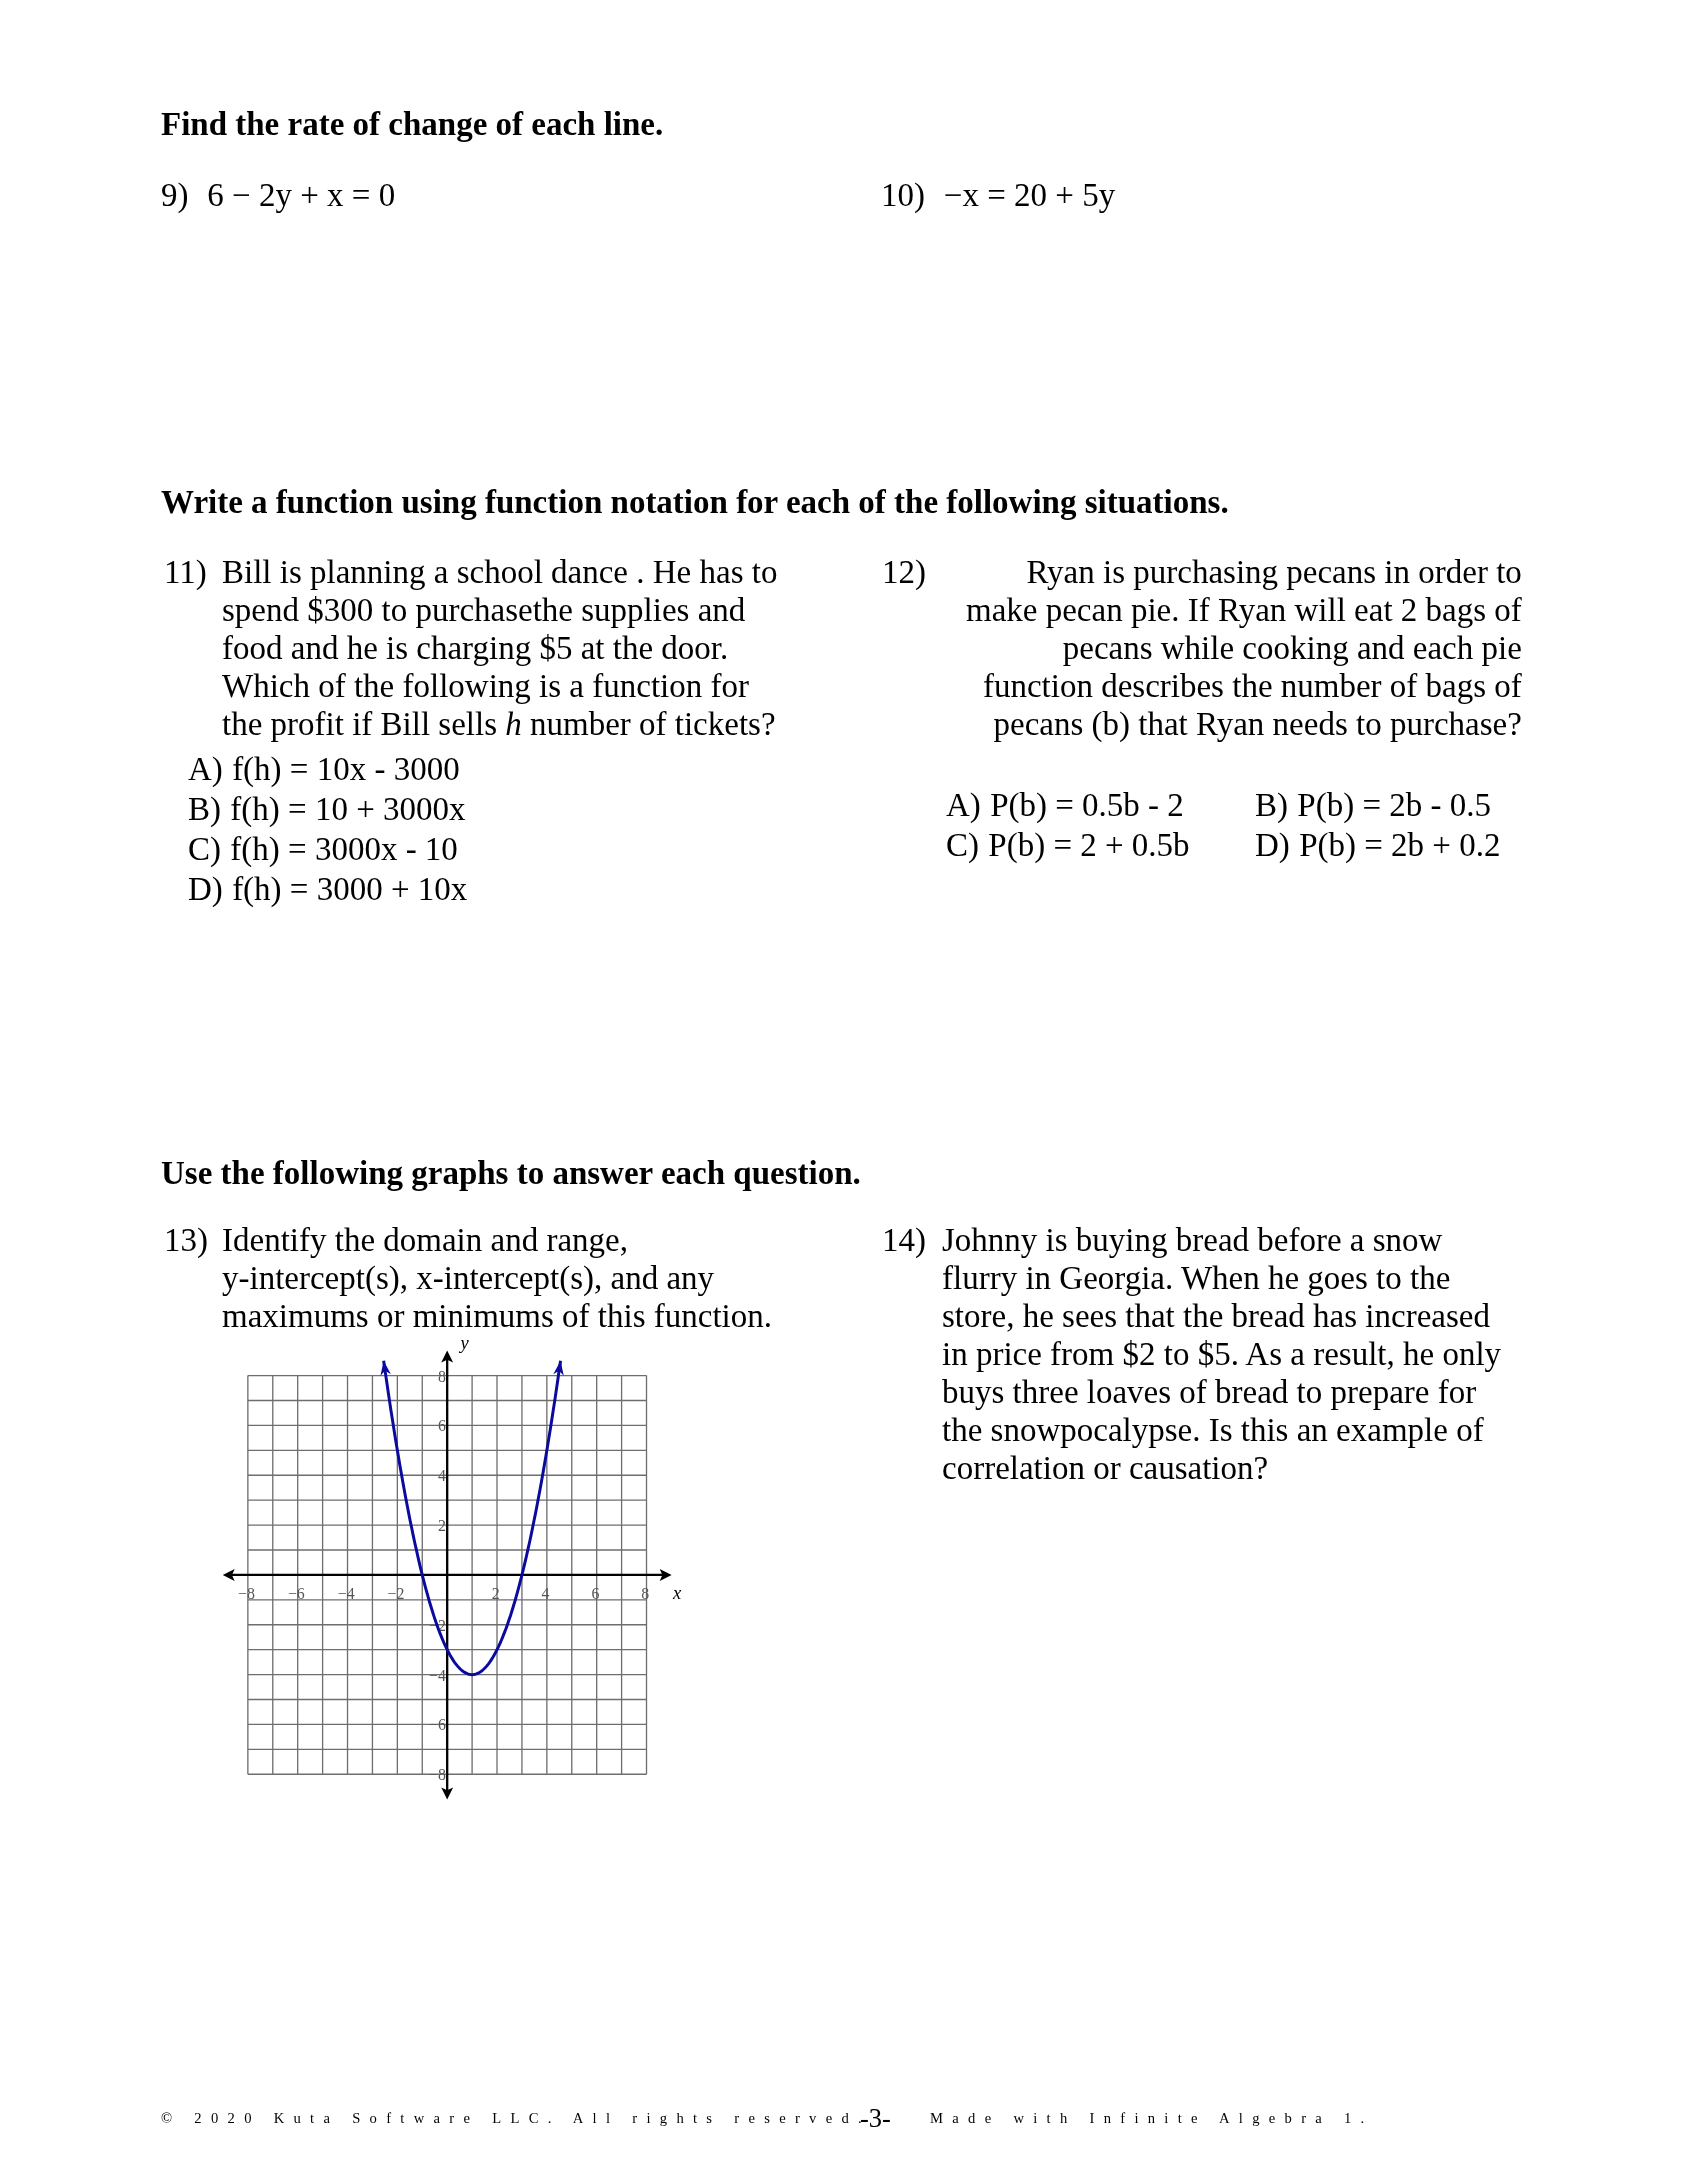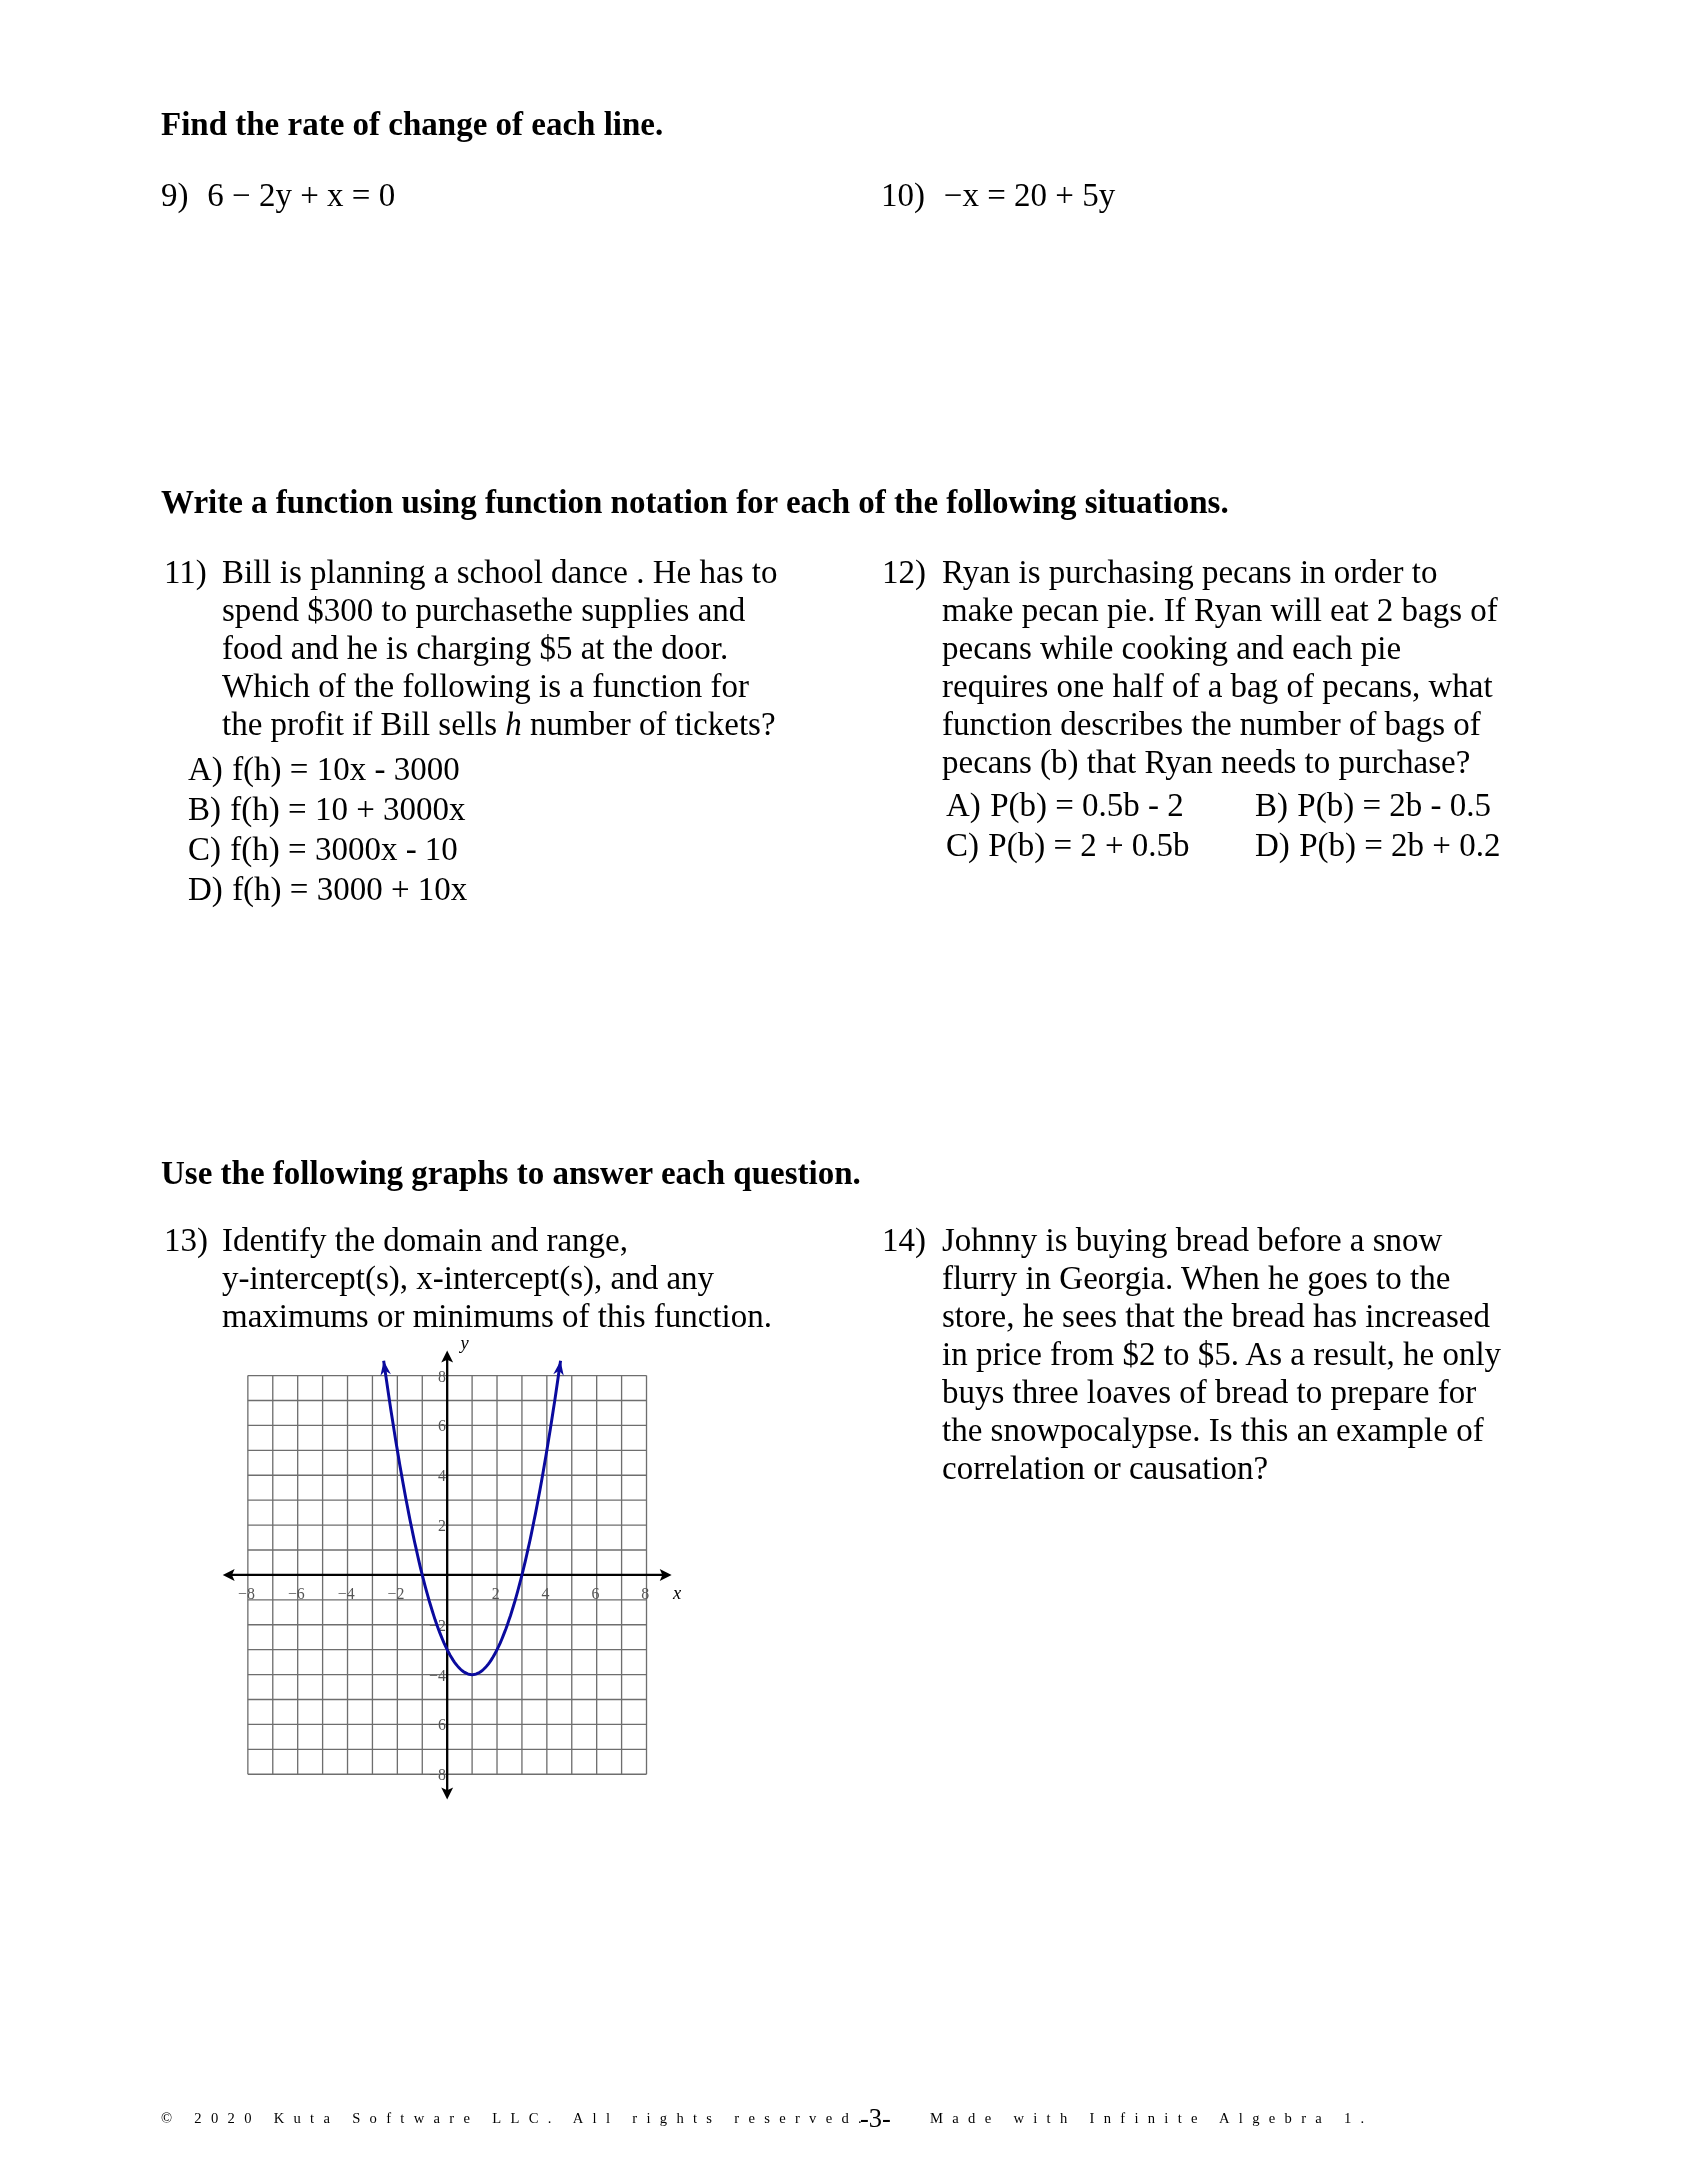--- a/index.html
+++ b/index.html
@@ -46,25 +46,24 @@
 
 <div class="abs opt" style="left:188px; top:749px;">
   <div><span>A)</span><span style="margin-left:9.3px;">f(h) = 10x - 3000</span></div>
   <div><span>B)</span><span style="margin-left:9.3px;">f(h) = 10 + 3000x</span></div>
   <div><span>C)</span><span style="margin-left:9.3px;">f(h) = 3000x - 10</span></div>
   <div><span>D)</span><span style="margin-left:9.3px;">f(h) = 3000 + 10x</span></div>
 </div>
 
 <div class="abs txt" style="left:882px; top:553px;">
   <span class="num" style="left:0; top:0;">12)</span>
-  <div style="margin-left:60px;">
+  <div style="margin-left:84px;text-align:right;">
     <span class="line">Ryan is purchasing pecans in order to</span>
     <span class="line">make pecan pie. If Ryan will eat 2 bags of</span>
     <span class="line">pecans while cooking and each pie</span>
-    <span class="line">requires one half of a bag of pecans, what</span>
     <span class="line">function describes the number of bags of</span>
     <span class="line">pecans (b) that Ryan needs to purchase?</span>
   </div>
 </div>
 
 <div class="abs opt" style="left:908px; top:785px;margin-left:38px;">
   <div><span>A)</span><span style="margin-left:9.3px;">P(b) = 0.5b - 2</span></div>
   <div><span>C)</span><span style="margin-left:9.3px;">P(b) = 2 + 0.5b</span></div>
 </div>
 <div class="abs opt" style="left:1255px; top:785px;">

